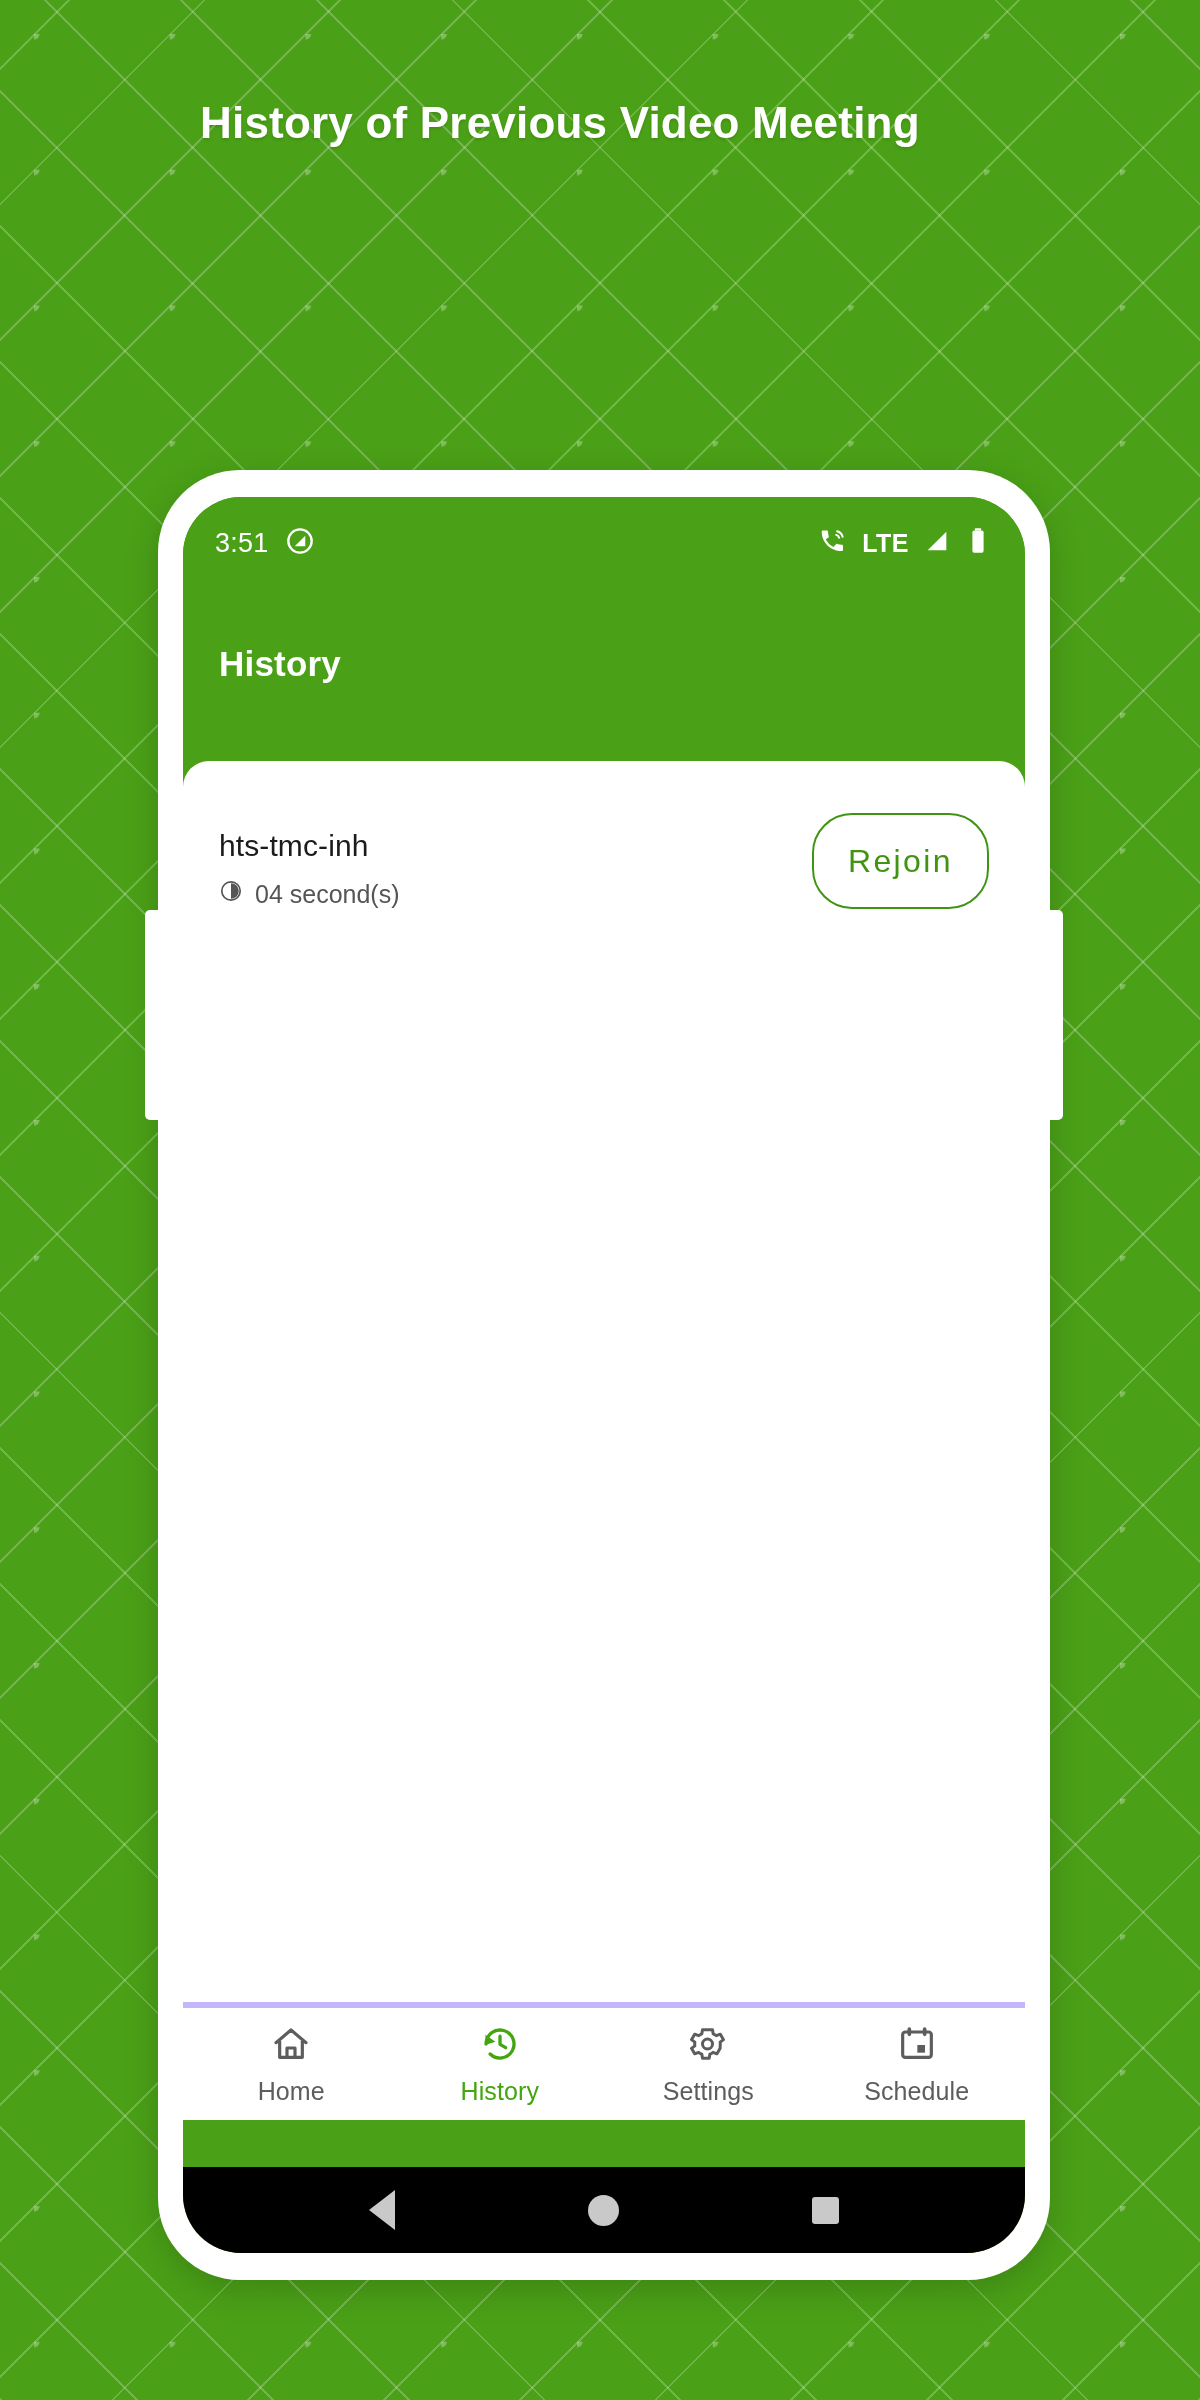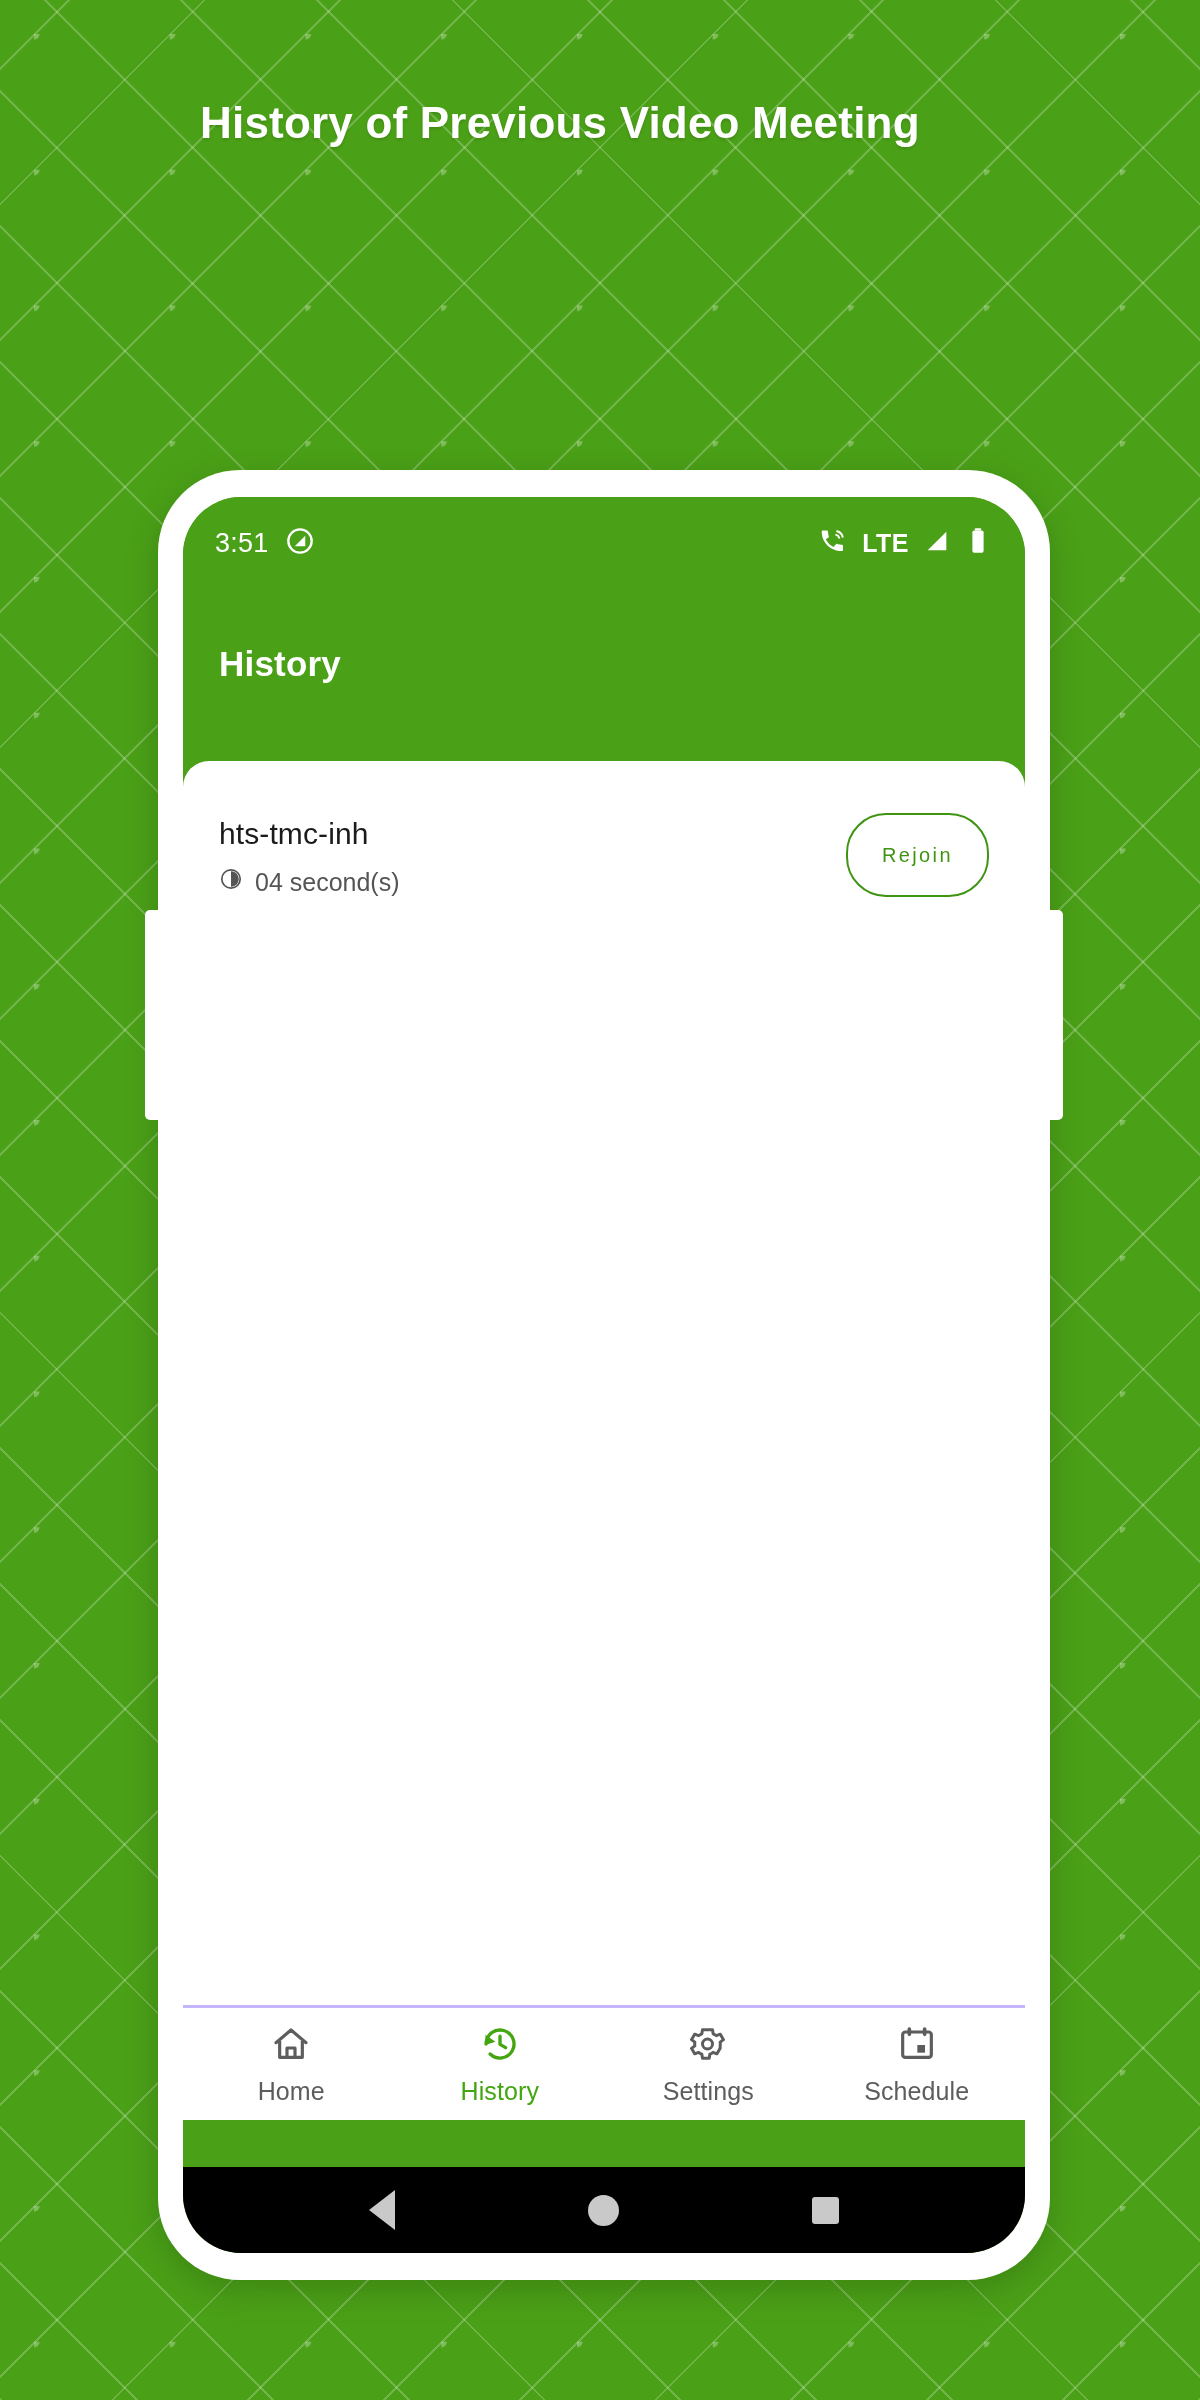--- a/index.html
+++ b/index.html
@@ -142,32 +142,32 @@
     color:#555555;
   }
   .rejoin-btn {
     flex:0 0 auto;
     margin-top:8px;
     border:2px solid #3f9412;
     color:#3f9412;
     background:transparent;
     border-radius:40px;
     padding:30px 34px;
-    font-size:20px;
+    font-size:32px;
     letter-spacing:2.4px;
     font-family:"Liberation Sans", sans-serif;
     cursor:pointer;
     line-height:1;
   }
 
   
   #bottom-nav {
     flex:0 0 auto;
     background:#ffffff;
-    border-top:3px solid #c4b5fd;
+    border-top:6px solid #c4b5fd;
     display:flex;
     padding:16px 4px 14px 4px;
   }
   .nav-item {
     flex:1 1 0;
     display:flex;
     flex-direction:column;
     align-items:center;
     gap:9px;
     cursor:pointer;

